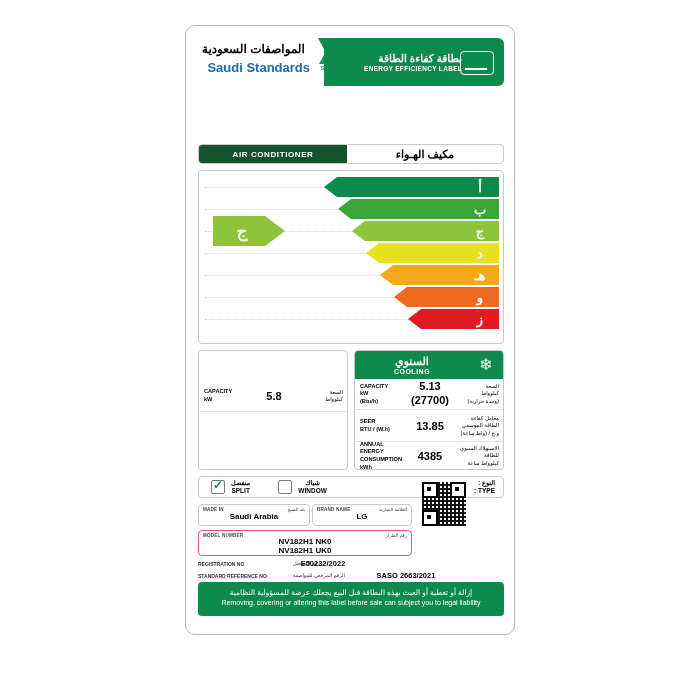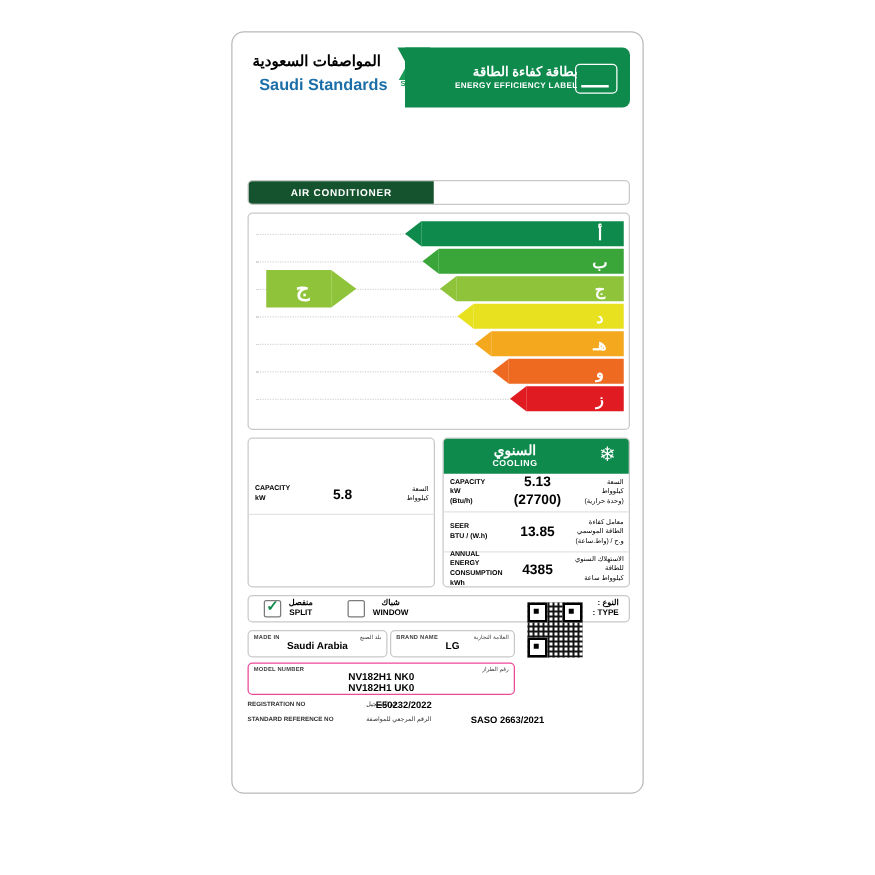--- a/index.html
+++ b/index.html
@@ -537,20 +537,21 @@
         <div>
           <div class="eff-ar">بطاقة كفاءة الطاقة</div>
           <div class="eff-en">ENERGY EFFICIENCY LABEL</div>
         </div>
         <div class="ac-icon"></div>
       </div>
     </div>
 
     <div class="prod-bar">
       <div class="grey">AIR CONDITIONER</div>
+      <div class="ar">مكيف الهـواء</div>
     </div>
 
     <div class="grades">
 
       <div class="grade-dotline" style="top:16px;width:132px;"></div>
       <div class="grade-dotline" style="top:38px;width:146px;"></div>
       <div class="grade-dotline" style="top:60px;width:160px;"></div>
       <div class="grade-dotline" style="top:82px;width:174px;"></div>
       <div class="grade-dotline" style="top:104px;width:188px;"></div>
       <div class="grade-dotline" style="top:126px;width:202px;"></div>
@@ -709,20 +710,24 @@
       <div class="lbl-ar">رقم التسجيل</div>
       <div class="val" style="width:150px;left:50px;">E50232/2022</div>
     </div>
 
     <div class="reg-block" style="top:543px;">
       <div class="lbl-en">STANDARD REFERENCE NO</div>
       <div class="lbl-ar">الرقم المرجعي للمواصفة</div>
       <div class="val" style="left:110px;width:196px;">SASO 2663/2021</div>
     </div>
 
+    <div class="footer">
+      <div class="ar">إزالة أو تغطية أو العبث بهذه البطاقة قبل البيع يجعلك عرضة للمسؤولية النظامية</div>
+      <div class="en">Removing, covering or altering this label before sale can subject you to legal liability</div>
+    </div>
   </div>
 
   <div class="qr">
     <div class="qr-inner"></div>
     <div class="qr-eye" style="left:0;top:0;">
         <i></i>
       </div>
     <div class="qr-eye" style="right:0;top:0;">
         <i></i>
       </div>

